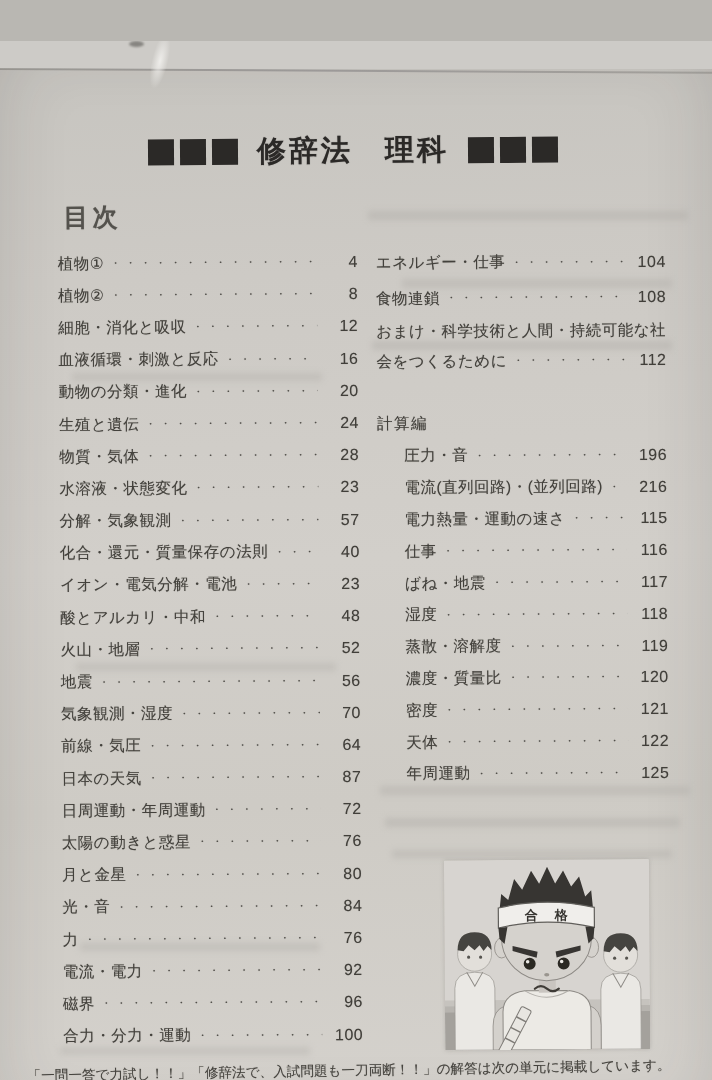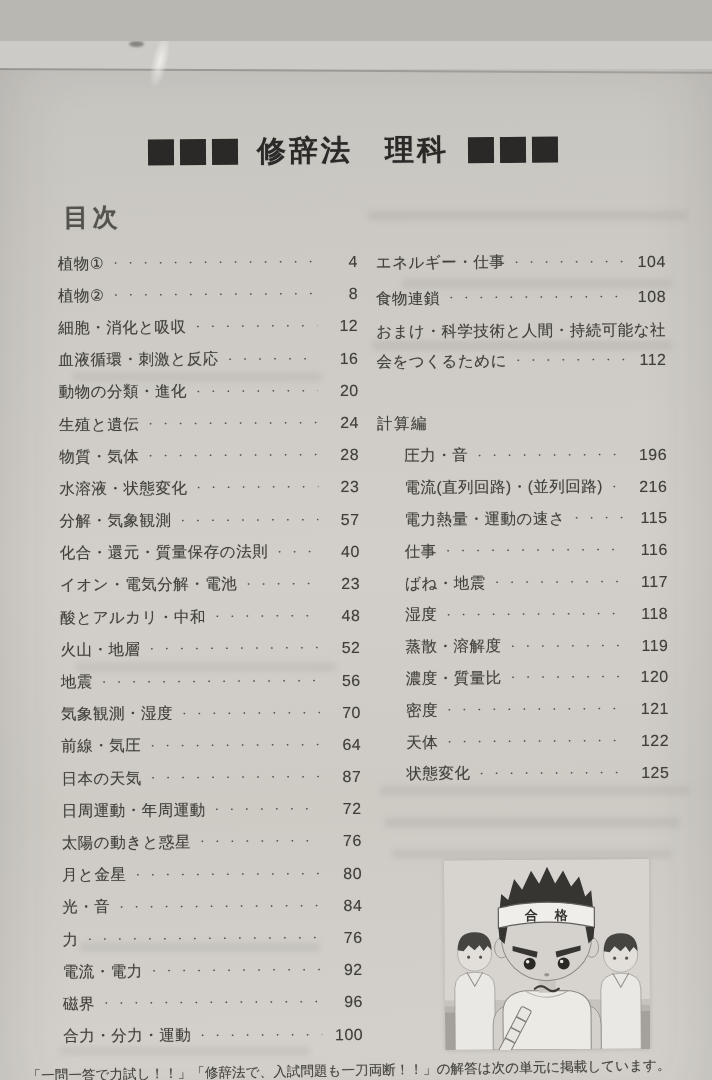--- a/index.html
+++ b/index.html
@@ -292,21 +292,21 @@
             <span class="lbl">密度</span>
             <span class="dots">・・・・・・・・・・・・・・・・・・・・・・・・・・・・・・・・・・・・・・・・・・・・・・・・・・・・・・・・・・・・</span>
             <span class="pg">121</span>
           </div>
           <div class="trow">
             <span class="lbl">天体</span>
             <span class="dots">・・・・・・・・・・・・・・・・・・・・・・・・・・・・・・・・・・・・・・・・・・・・・・・・・・・・・・・・・・・・</span>
             <span class="pg">122</span>
           </div>
           <div class="trow">
-            <span class="lbl">状態変化</span>
+            <span class="lbl">年周運動</span>
             <span class="dots">・・・・・・・・・・・・・・・・・・・・・・・・・・・・・・・・・・・・・・・・・・・・・・・・・・・・・・・・・・・・</span>
             <span class="pg">125</span>
           </div>
         </div>
     </div>
 
     <div class="illustration">
       <svg width="205" height="190" viewBox="0 0 205 190" xmlns="http://www.w3.org/2000/svg">
         <rect width="205" height="190" fill="#dbd8d3"></rect>
         <rect y="140" width="205" height="50" fill="#c9c6c1"></rect>

